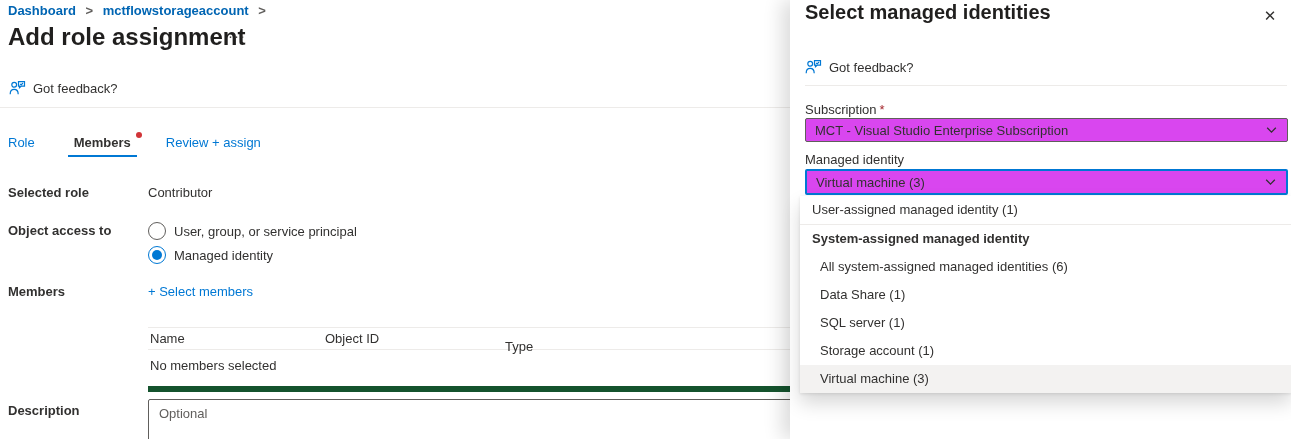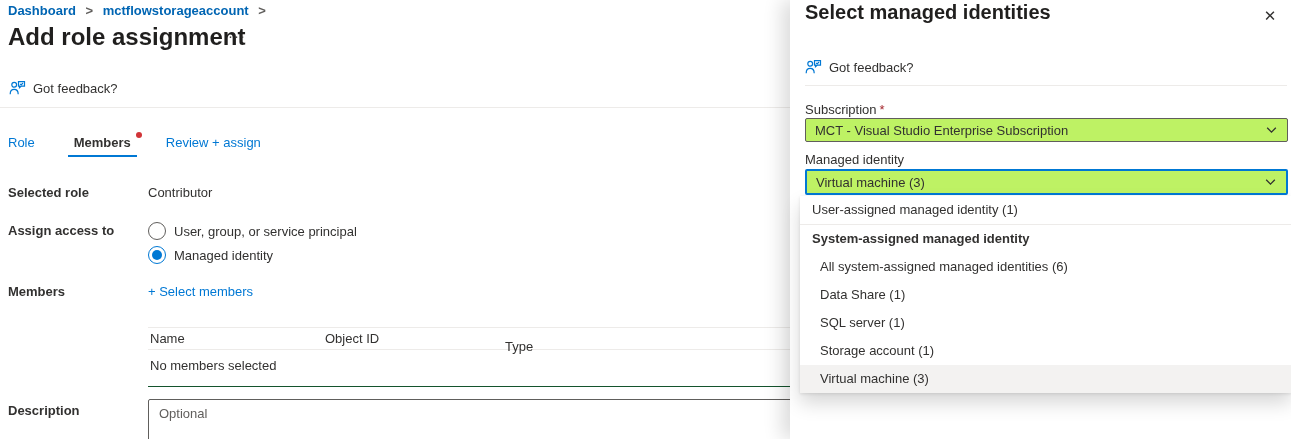--- a/index.html
+++ b/index.html
@@ -46,21 +46,21 @@
   .radio.checked::after { content:""; position:absolute; left:3px; top:3px; right:3px; bottom:3px; border-radius:50%; background:#0078d4; }
 
   .lbl-members { top:284px; }
   .select-members-link { position:absolute; left:148px; top:284px; color:#0078d4; cursor:pointer; }
 
   .members-table { position:absolute; left:148px; top:327px; width:642px; }
   .mt-header { display:flex; align-items:center; height:23px; border-top:1px solid #edebe9; border-bottom:1px solid #edebe9; color:#323130; }
   .mt-col-name { width:177px; padding-left:2px; }
   .mt-col-oid  { width:180px; }
   .mt-col-type { flex:1;margin-top:16px; }
-  .mt-empty { padding:8px 2px 13px 2px; border-bottom:1px solid #14532d; color:#323130; }
+  .mt-empty { padding:8px 2px 13px 2px; border-bottom:6px solid #14532d; color:#323130; }
 
   .lbl-description { top:403px; }
   .description-input {
     position:absolute; left:148px; top:399px; width:648px; height:60px;
     border:1px solid #605e5c; border-radius:2px; resize:none;
     font-family:"Liberation Sans","DejaVu Sans",sans-serif; font-size:13px;
     padding:6px 10px; color:#323130; outline:none;
   }
   .description-input::placeholder { color:#605e5c; opacity:1; }
 
@@ -74,21 +74,21 @@
   .panel-feedback { position:absolute; left:15px; top:59px; }
   .panel-divider { position:absolute; left:15px; right:4px; top:85px; height:1px; background:#edebe9; }
 
   .panel-label { position:absolute; left:15px; color:#323130; }
   .lbl-subscription { top:102px; }
   .required { color:#a4262c; margin-left:3px; }
   .lbl-mi { top:152px; }
 
   .select-box {
     position:absolute; left:15px; right:3px; height:24px;
-    border:1px solid #605e5c; border-radius:2px; background:#bef264;
+    border:1px solid #605e5c; border-radius:2px; background:#d946ef;
     display:flex; align-items:center; padding:0 26px 0 9px; cursor:pointer;
   }
   .select-subscription { top:118px; }
   .select-mi { top:169px; height:26px; border:2px solid #0078d4; }
   .select-box .chev { position:absolute; right:9px; top:50%; margin-top:-6px; }
 
   .dropdown {
     position:absolute; left:10px; right:0; top:196px; background:#ffffff;
     box-shadow:0 10px 18px rgba(0,0,0,0.16), 0 1px 3px rgba(0,0,0,0.10);
   }
@@ -134,21 +134,21 @@
     <span class="tab tab-members">
       <span>Members</span>
       <span class="dot"></span>
     </span>
     <span class="tab link">Review + assign</span>
   </div>
 
   <div class="fieldrow-label lbl-selected-role">Selected role</div>
   <div class="val-selected-role">Contributor</div>
 
-  <div class="fieldrow-label lbl-assign">Assign access to</div>
+  <div class="fieldrow-label lbl-assign">Object access to</div>
 
   <div class="radio-option radio-1">
     <span class="radio"></span>
     <span>User, group, or service principal</span>
   </div>
   <div class="radio-option radio-2">
     <span class="radio checked"></span>
     <span>Managed identity</span>
   </div>
 

